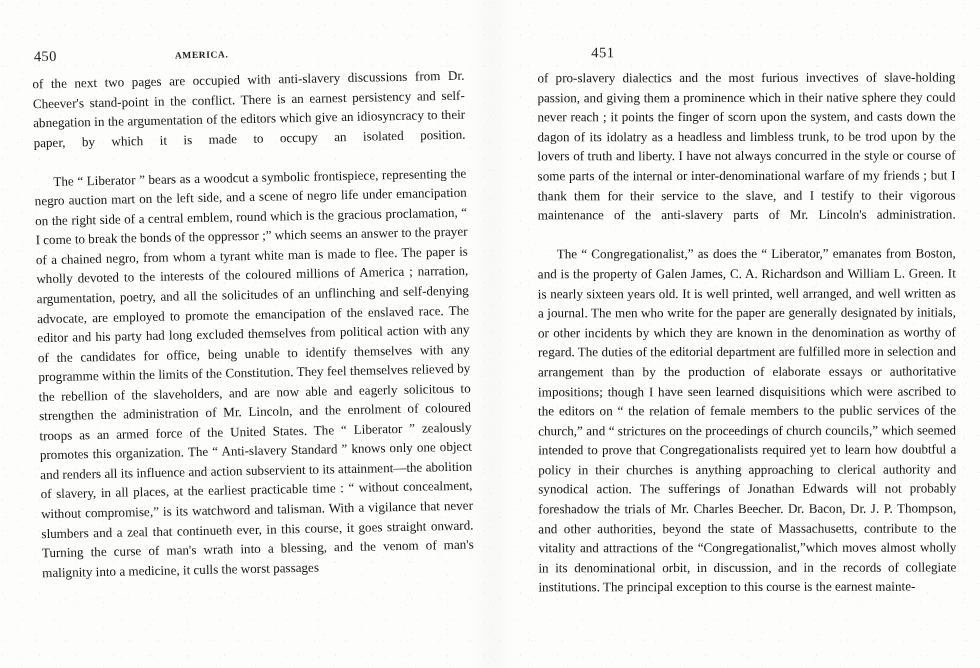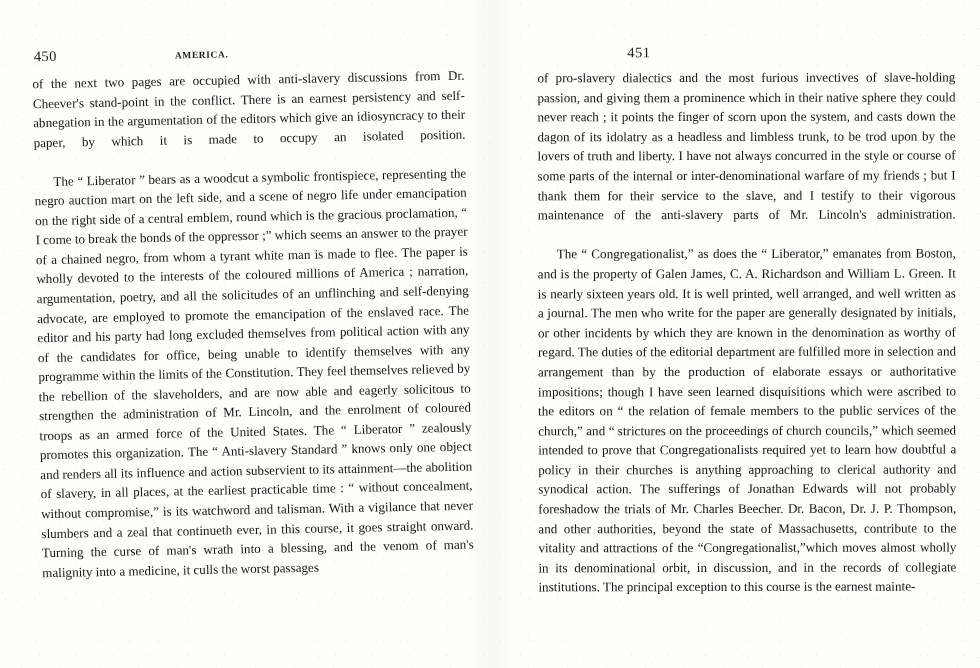--- a/index.html
+++ b/index.html
@@ -101,21 +101,20 @@
 
   #runhead-recto {
     left: 100px;
     width: 368px;
     justify-content: flex-start;
   }
   #runhead-recto .headtitle {
     font-size: 9.5px;
   }
   #runhead-recto .folio {
-    margin-left: 36px;
   }
 
   
   .textblock {
     position: absolute;
     text-align: justify;
     text-justify: inter-word;
     hyphens: none;
   }
   #text-verso {

